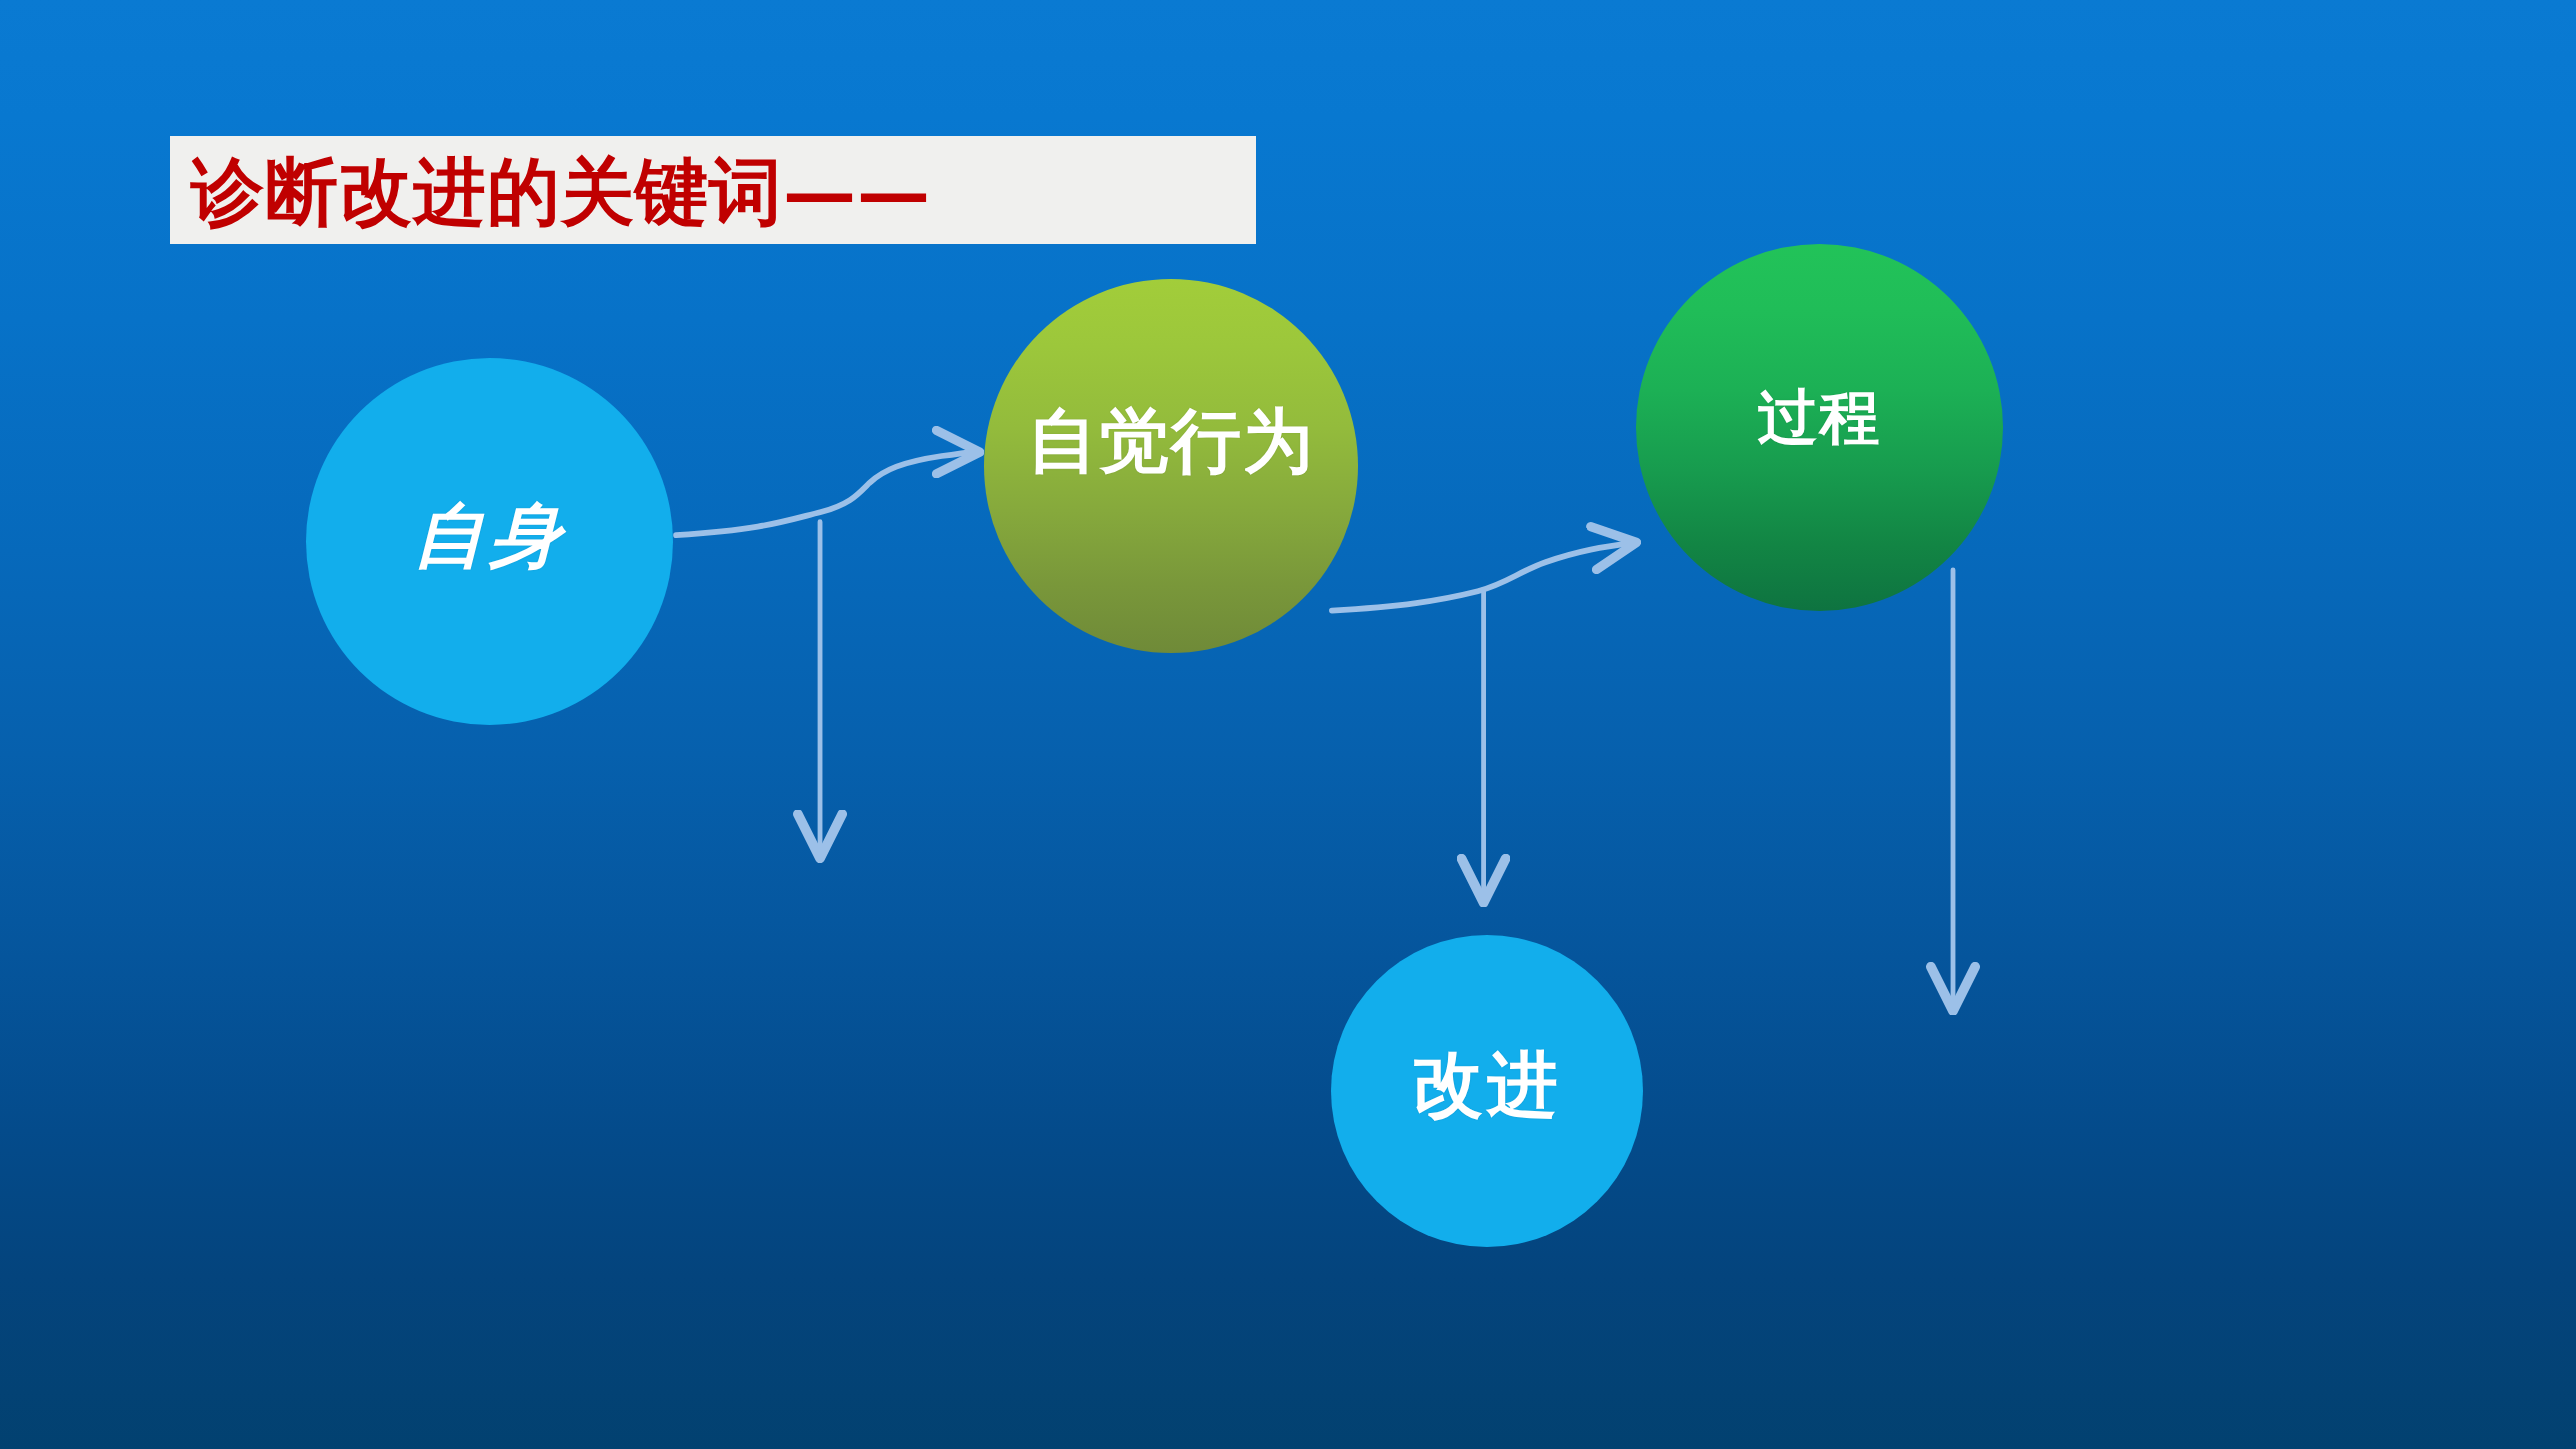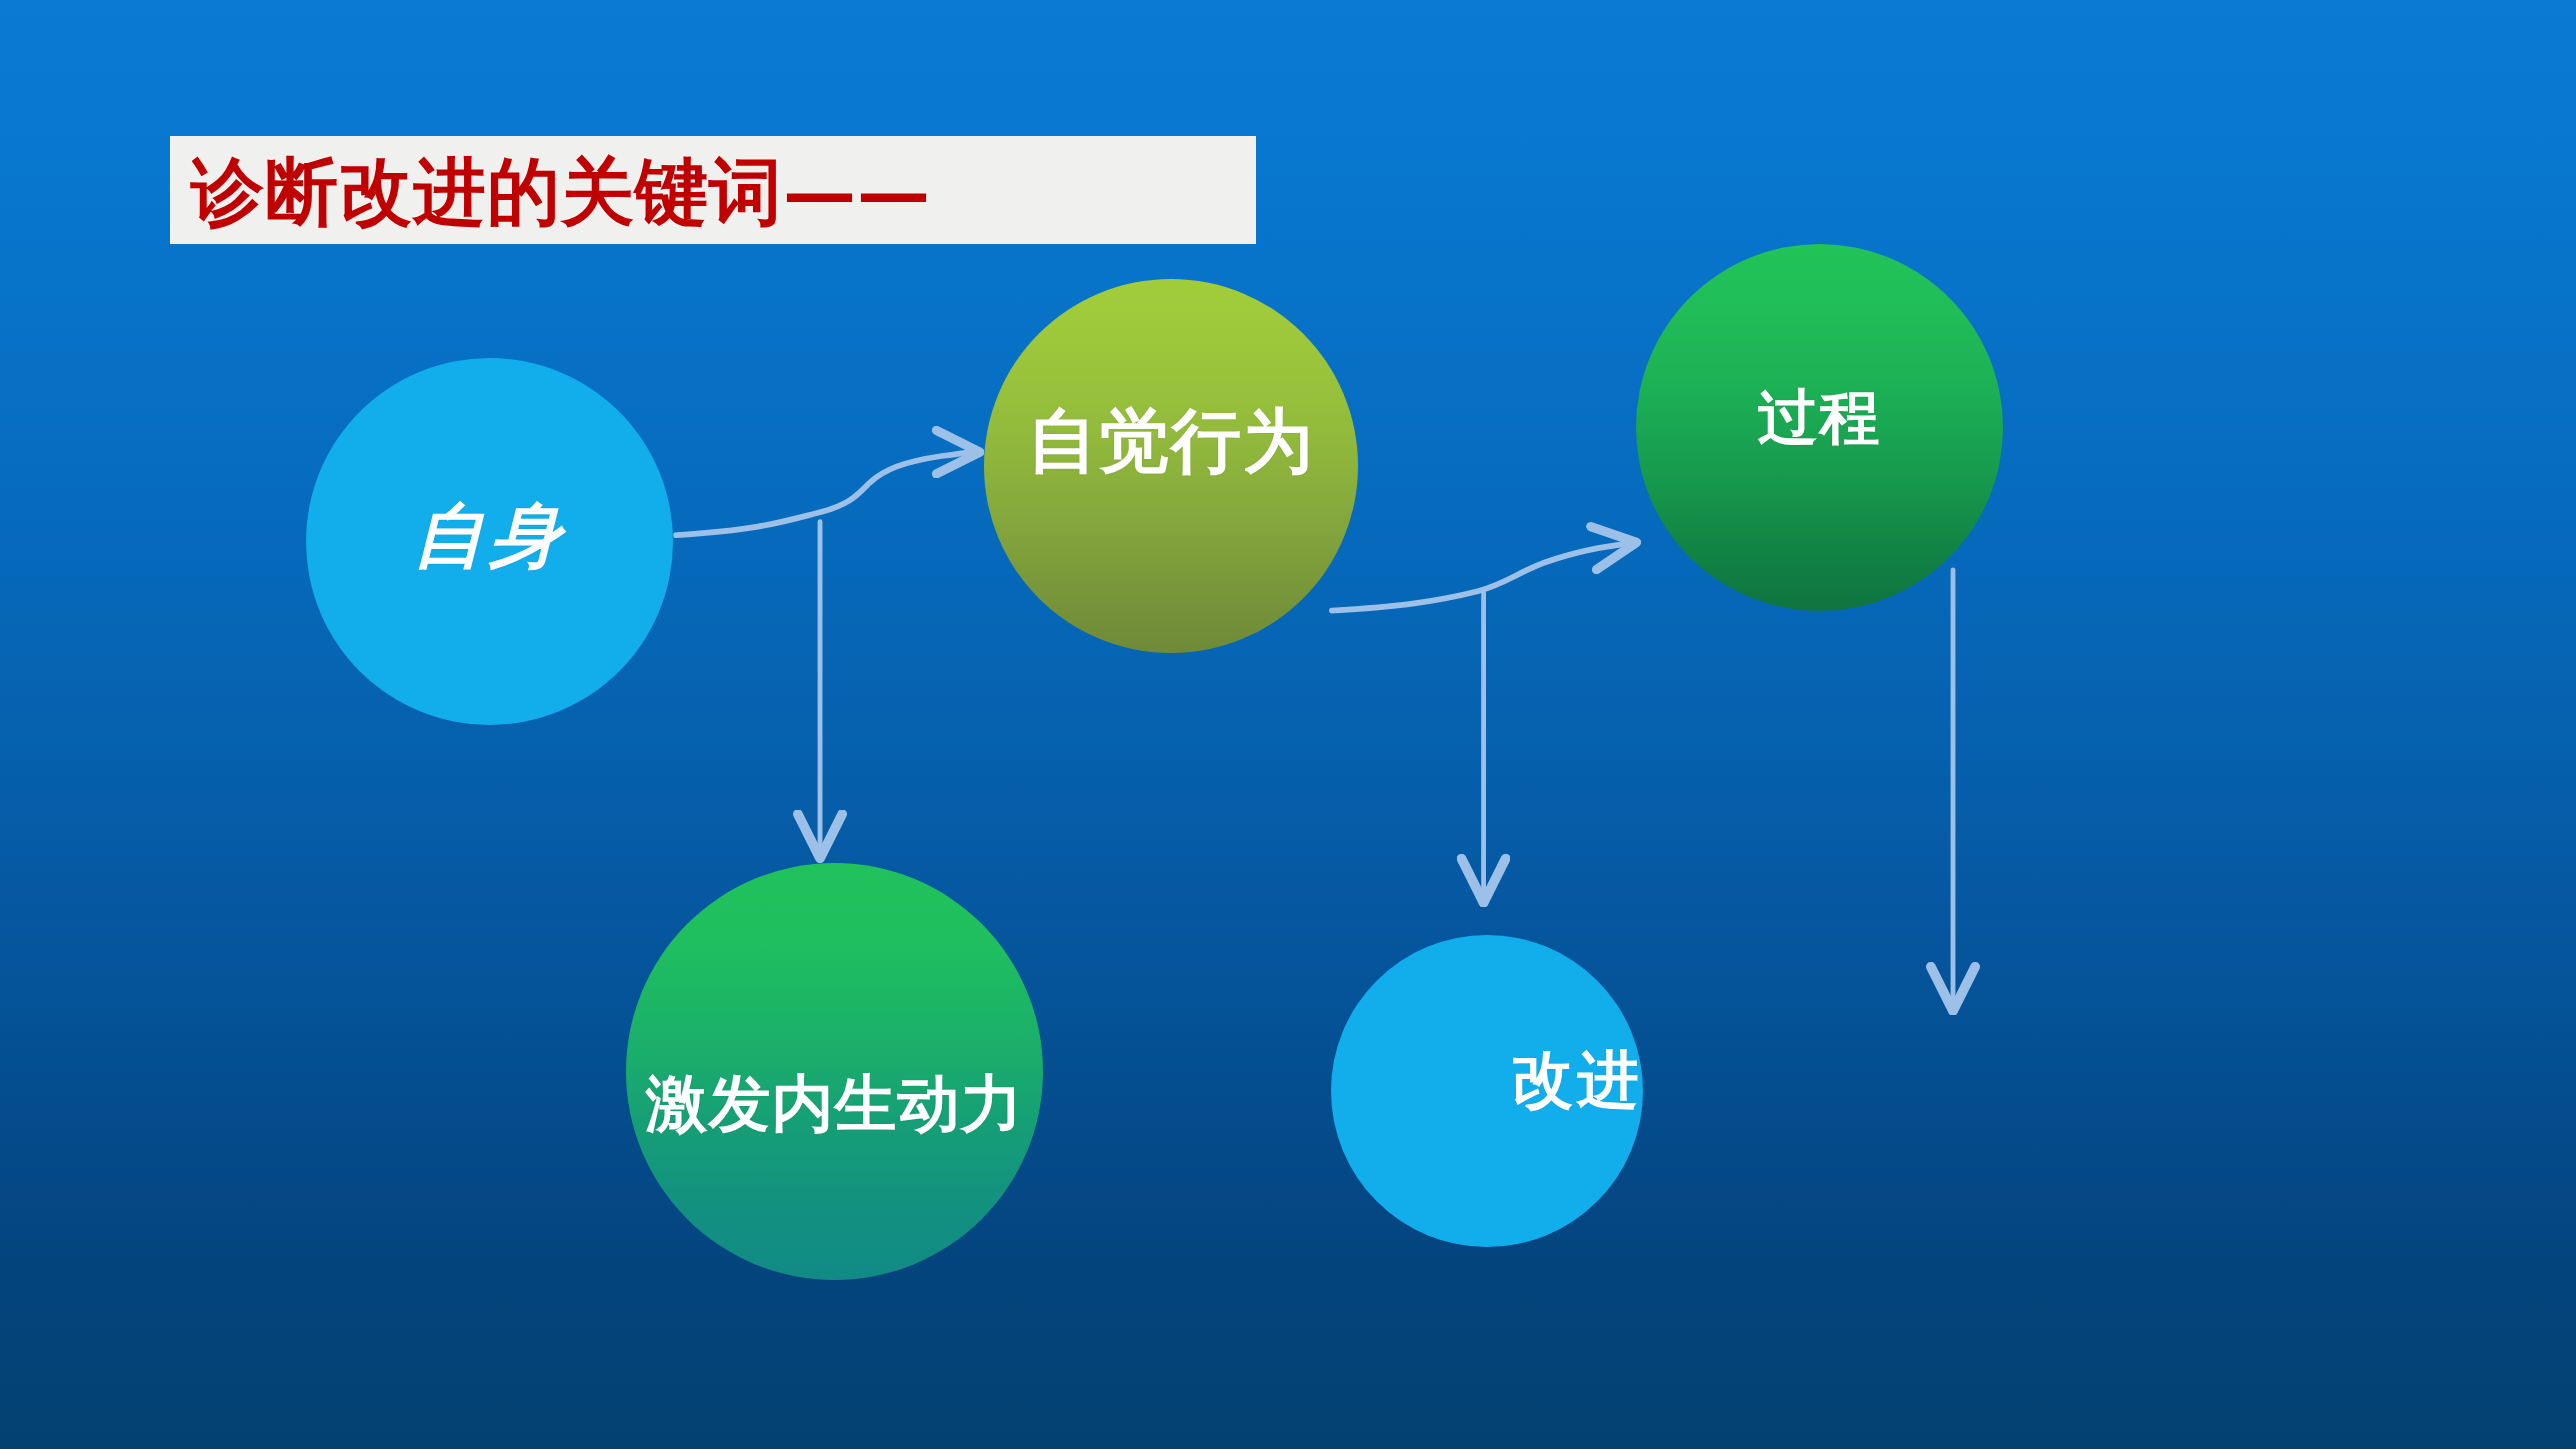--- a/index.html
+++ b/index.html
@@ -108,21 +108,21 @@
     left: 626px; top: 863px; width: 417px; height: 417px;
     background: linear-gradient(to bottom, #21c25c 0%, #1fbe5f 20%, #1bb069 42%, #169f76 62%, #13927f 80%, #118a85 100%);
   }
   #node-jiFa .node-label { top: 199px; font-size: 62px; letter-spacing: 1px; }
 
   
   #node-gaiJin {
     left: 1331px; top: 935px; width: 312px; height: 312px;
     background: #12aeec;
   }
-  #node-gaiJin .node-label { top: 103px; font-size: 62px; letter-spacing: 3.9px; text-align: right; }
+  #node-gaiJin .node-label { top: 103px; font-size: 71px; letter-spacing: 3.9px; }
 
   
   #node-luoXuanShi {
     left: 1989px; top: 904px; width: 348px; height: 348px;
     background: linear-gradient(to bottom, #21c25c 0%, #1fbe5f 20%, #1bb069 42%, #169f76 62%, #13927f 80%, #118a85 100%);
   }
   #node-luoXuanShi .node-label { top: 103px; font-size: 62px; letter-spacing: 1.9px; }
 </style>
 </head>
 <body>
@@ -160,23 +160,20 @@
   </div>
 
   <div class="node" id="node-ziJueXingWei">
     <span class="node-label">自觉行为</span>
   </div>
 
   <div class="node" id="node-guoCheng">
     <span class="node-label">过程</span>
   </div>
 
-  <div class="node" id="node-jiFa">
-    <span class="node-label">激发内生动力</span>
-  </div>
 
   <div class="node" id="node-gaiJin">
     <span class="node-label">改进</span>
   </div>
 
 
 </div>
 
 
 </body></html>

